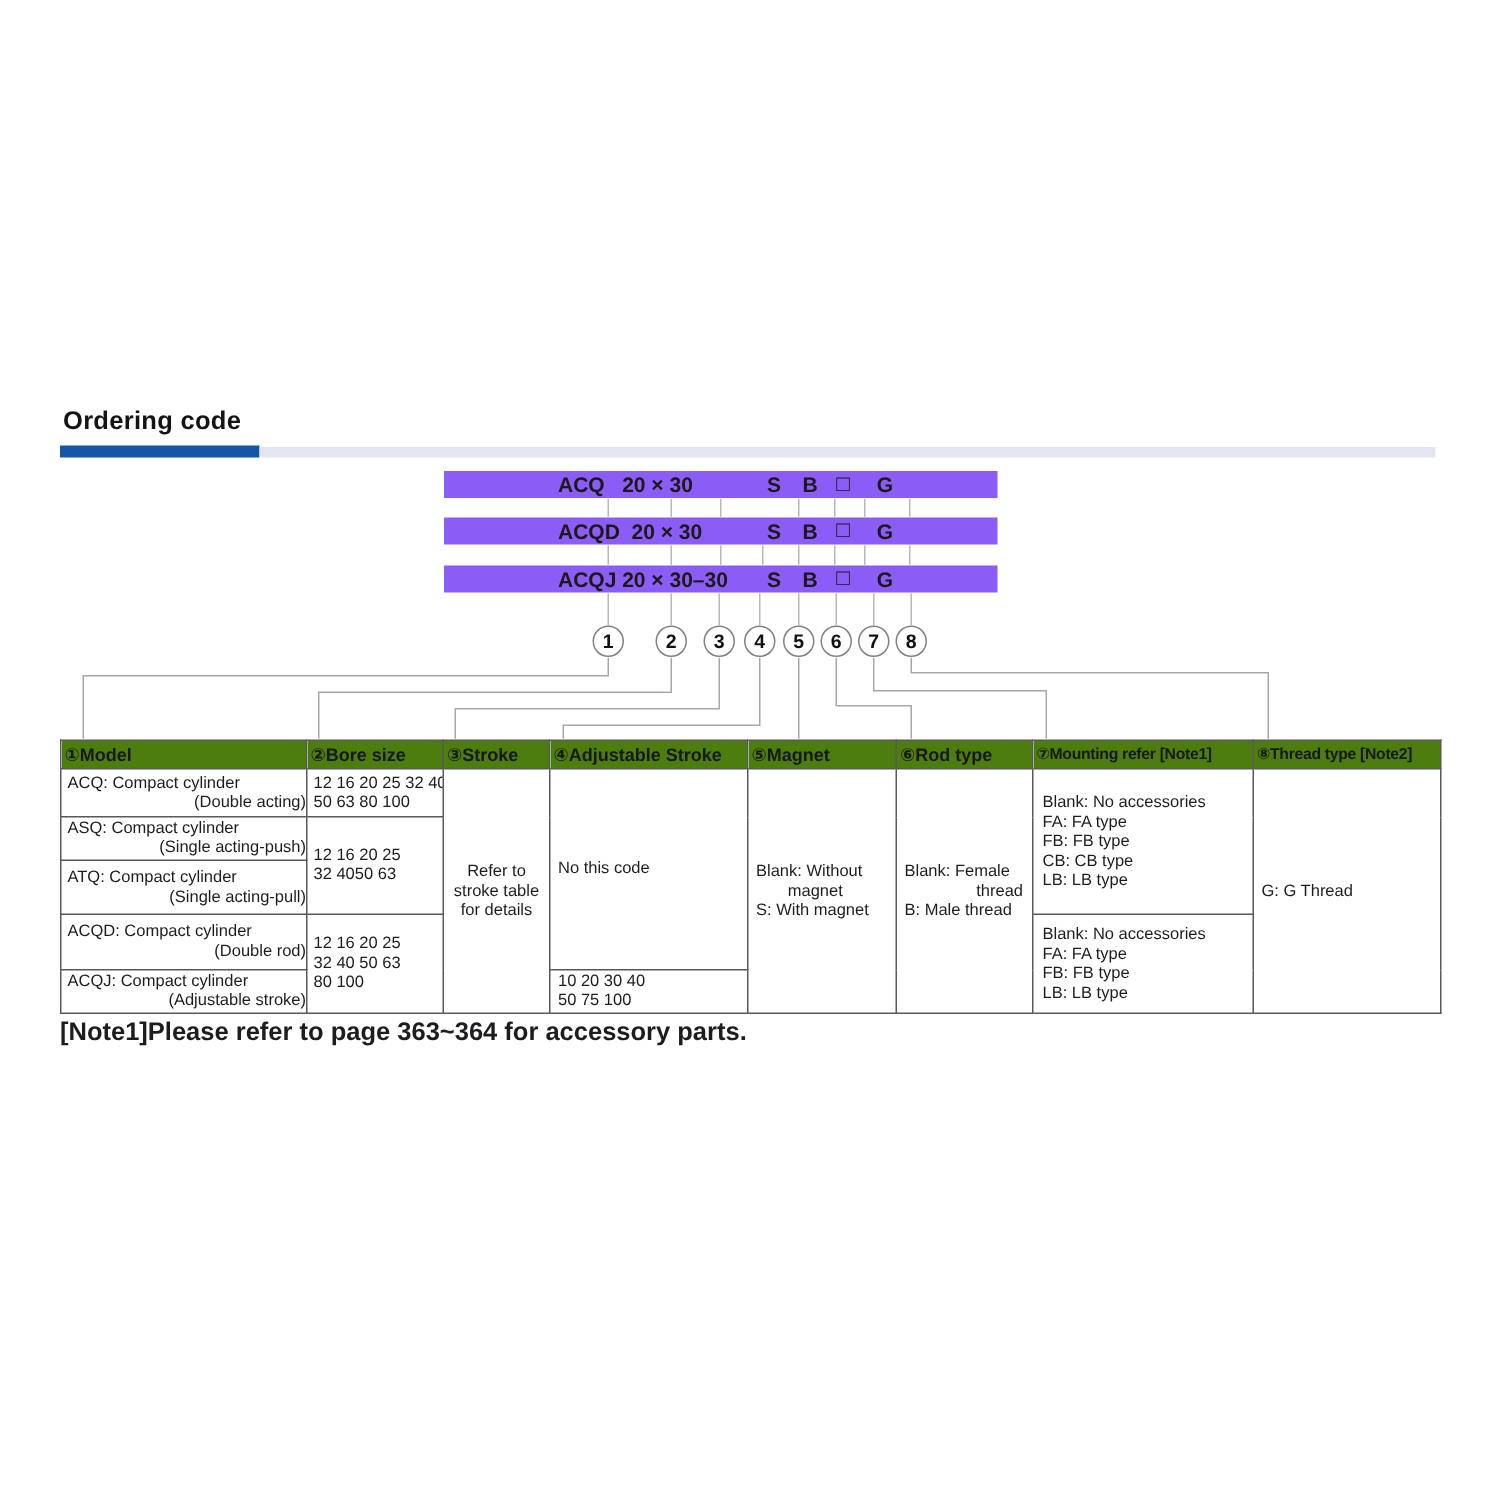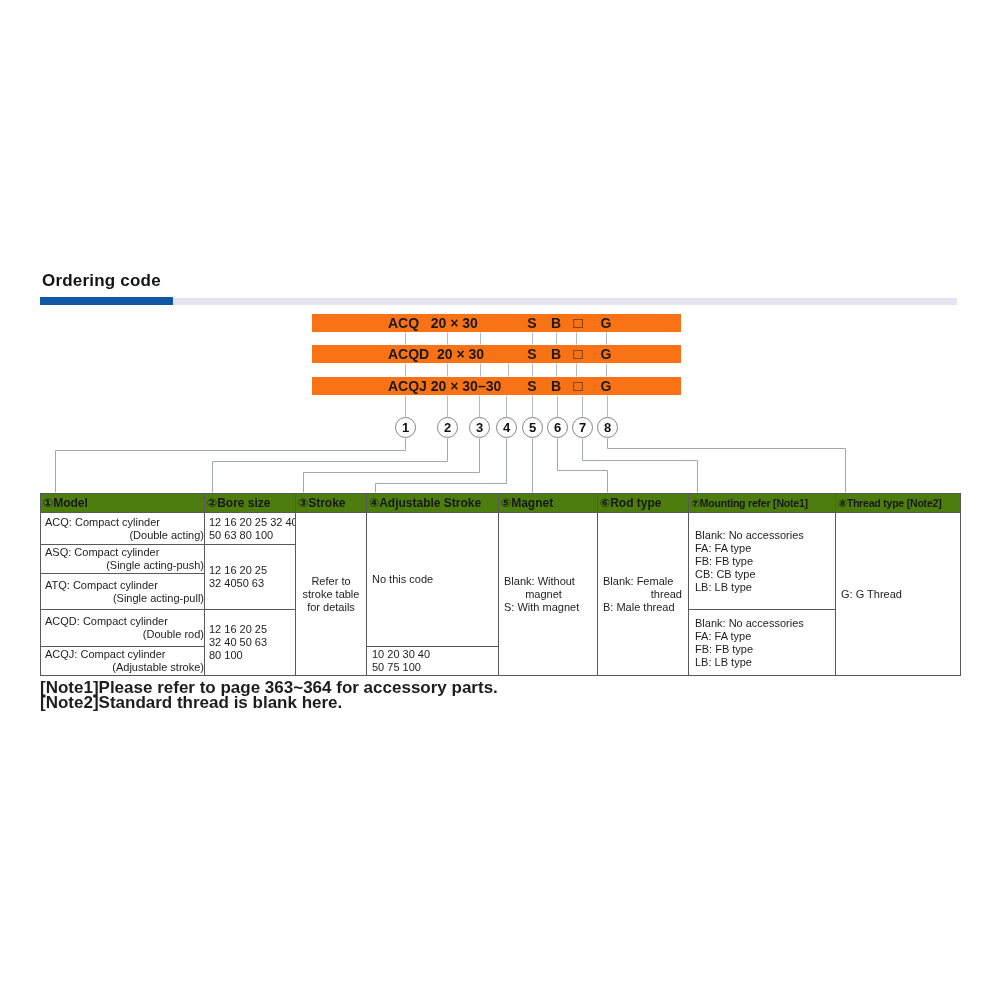--- a/index.html
+++ b/index.html
@@ -10,21 +10,21 @@
   }
   
   .section-title{
     position:absolute;left:42px;top:271px;font-size:17px;font-weight:bold;
     letter-spacing:.2px;color:#141414;
   }
   .rule-dark{position:absolute;left:40px;top:297px;width:133px;height:8px;background:#1257a5;}
   .rule-light{position:absolute;left:173px;top:298px;width:784px;height:7px;background:#e3e6f0;}
   
   .code-bar{
-    position:absolute;left:312px;width:369px;height:18px;background:#f97316;
+    position:absolute;left:296px;width:369px;height:18px;background:#8b5cf6;
     font-size:14px;font-weight:bold;line-height:18px;color:#1a1a1a;
   }
   .code-bar .code-text{position:absolute;left:76px;white-space:pre;}
   .code-bar .opt{position:absolute;width:20px;text-align:center;}
   .code-bar .opt-s{left:210px;}
   .code-bar .opt-b{left:234px;}
   .code-bar .opt-box{left:256px;font-size:15px;line-height:18px;}
   .code-bar .opt-g{left:284px;}
   
   #connectors{position:absolute;left:0;top:0;pointer-events:none;}
@@ -225,16 +225,15 @@
           <div class="l-left">10 20 30 40</div>
           <div class="l-left">50 75 100</div>
         </td>
       </tr>
     </tbody>
       </table>
   </div>
 
   <div class="notes">
     <div>[Note1]Please refer to page 363~364 for accessory parts.</div>
-    <div>[Note2]Standard thread is blank here.</div>
   </div>
 
 </div>
 
 </body></html>

